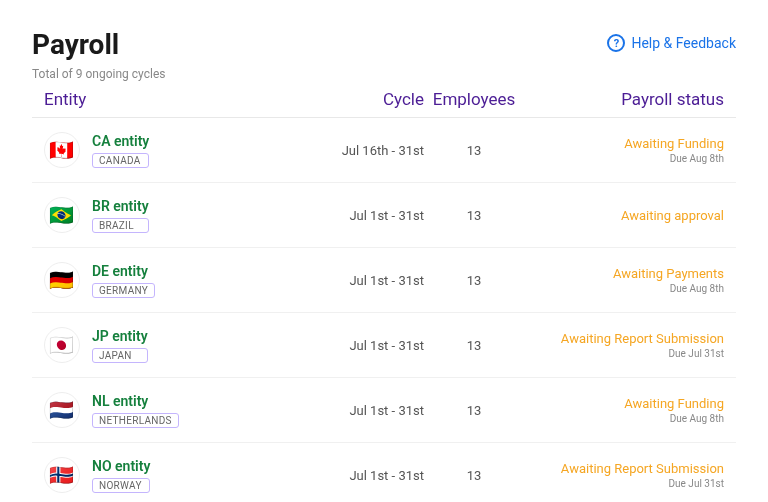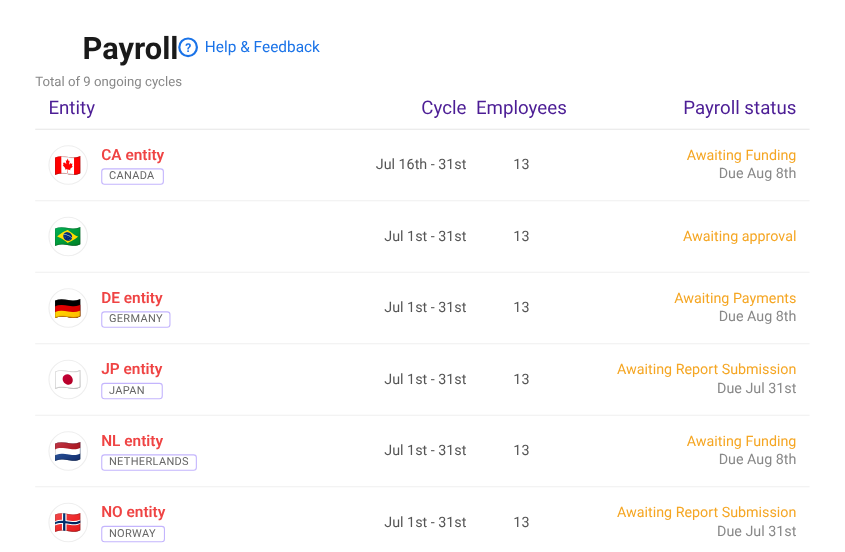--- a/index.html
+++ b/index.html
@@ -10,24 +10,23 @@
       font-size: 14px;
       width: 768px;
       min-height: 502px;
       overflow-x: hidden;
     }
     .page-container {
       padding: 28px 32px 20px 32px;
     }
     .header {
       display: flex;
-      justify-content: flex-start;
+      justify-content: space-between;
       align-items: flex-start;
       margin-bottom: 6px;
-      margin-left: 43px;
     }
     .page-title {
       font-size: 28px;
       font-weight: 700;
       color: #1a1a1a;
     }
     .help-feedback {
       display: flex;
       align-items: center;
       gap: 6px;
@@ -95,21 +94,21 @@
       border: 1px solid #eee;
     }
     .entity-info {
       display: flex;
       flex-direction: column;
       gap: 4px;
     }
     .entity-name {
       font-weight: 600;
       font-size: 14px;
-      color: #ef4444;
+      color: #15803d;
     }
     .country-tag {
       display: inline-block;
       border: 1px solid #c4b5fd;
       border-radius: 3px;
       padding: 1px 6px;
       font-size: 10px;
       color: #666;
       text-transform: uppercase;
       letter-spacing: 0.3px;
@@ -125,21 +124,21 @@
       font-size: 13px;
     }
     .col-status-val {
       text-align: right;
     }
     .status-primary {
       font-size: 13px;
       font-weight: 400;
     }
     .status-secondary {
-      font-size: 13px;
+      font-size: 10px;
       color: #888;
       margin-top: 2px;
     }
     .status-orange { color: #f5a623; }
   </style>
 </head>
 <body>
 
 <div class="page-container">
   <div class="header">
@@ -170,20 +169,24 @@
     <div class="col-cycle-val">Jul 16th - 31st</div>
     <div class="col-employees-val">13</div>
     <div class="col-status-val">
       <div class="status-primary status-orange">Awaiting Funding</div>
       <div class="status-secondary">Due Aug 8th</div>
     </div>
   </div>
         <div class="table-row">
     <div class="entity-cell">
       <div class="flag-circle">🇧🇷</div>
+      <div class="entity-info">
+        <div class="entity-name">BR entity</div>
+        <span class="country-tag">BRAZIL</span>
+      </div>
     </div>
     <div class="col-cycle-val">Jul 1st - 31st</div>
     <div class="col-employees-val">13</div>
     <div class="col-status-val">
       <div class="status-primary status-orange">Awaiting approval</div>
 
     </div>
   </div>
         <div class="table-row">
     <div class="entity-cell">

